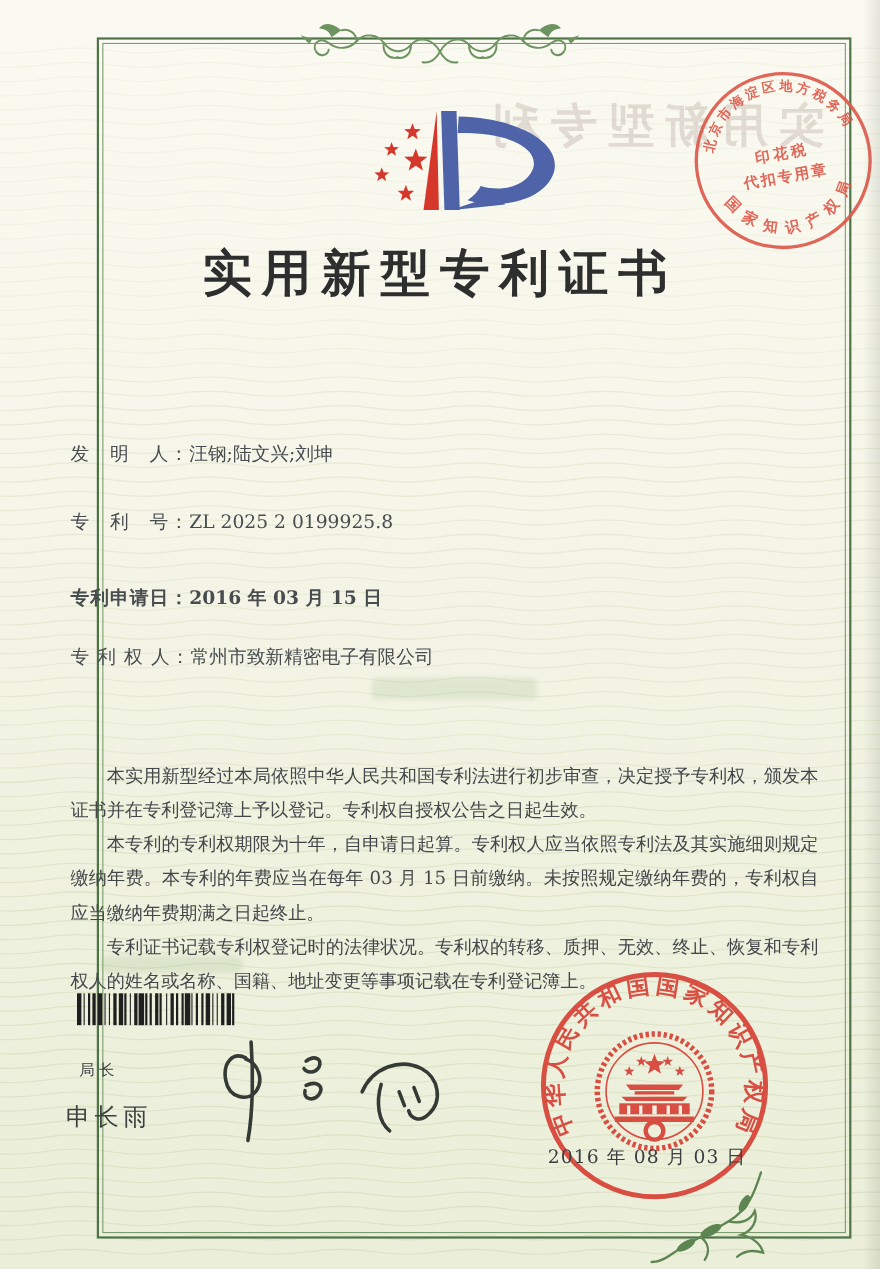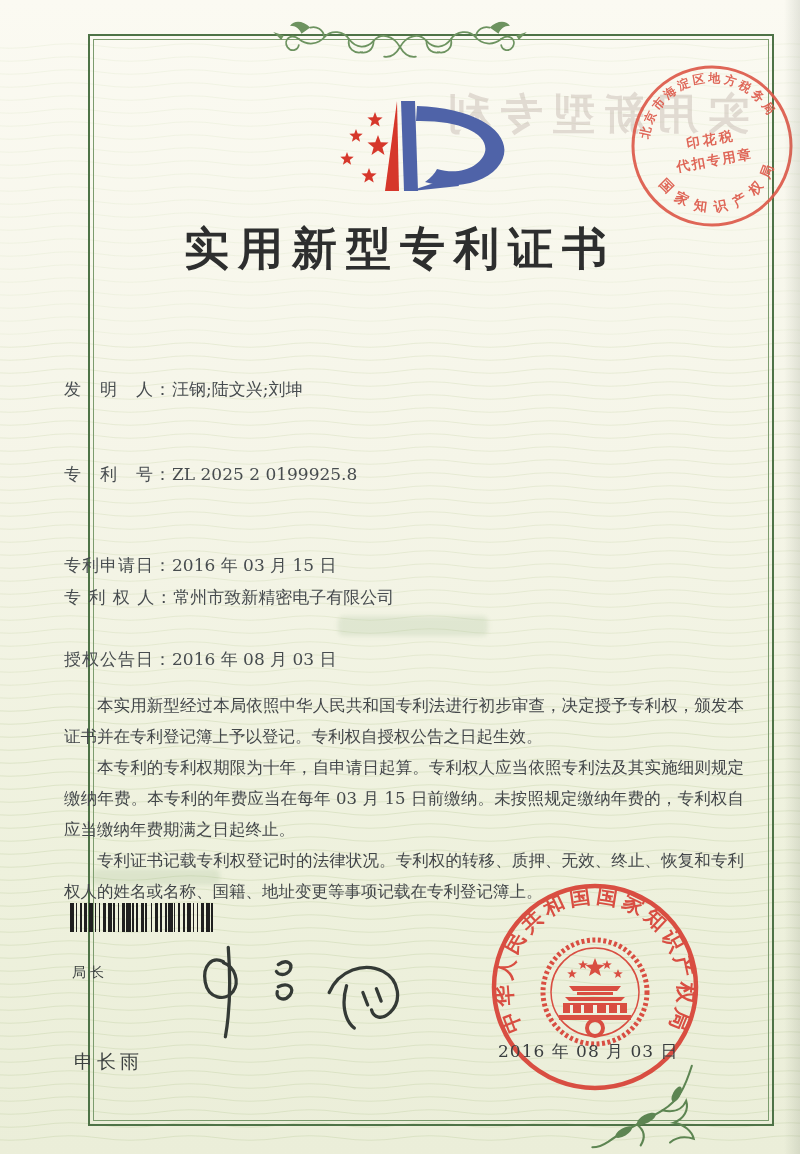--- a/index.html
+++ b/index.html
@@ -16,32 +16,32 @@
   
   .ghost{left:320px;top:86px;width:430px;font-size:42px;letter-spacing:10px;
     color:rgba(168,150,142,.30);transform:scaleX(-1);font-weight:600;white-space:nowrap;}
   .smudge{background:rgba(150,180,135,.20);filter:blur(2px);border-radius:6px;}
   
   .cert-no{left:56px;top:100px;font-size:17.5px;letter-spacing:3px;color:#5a6164;}
   .title{left:0;right:0;top:219px;text-align:center;font-size:45px;font-weight:600;
     letter-spacing:9px;color:#2d2e2e;}
   
   .field{left:64px;font-size:17px;color:#474c4f;white-space:nowrap;}
-  .f0{top:332px;} .f1{top:378px;} .f2{top:463px;} .f3{top:554px;} .f4{top:586px;} .f5{top:648px;}
+  .f0{top:332px;} .f1{top:401px;} .f2{top:463px;} .f3{top:532px;font-weight:bold;} .f4{top:586px;} .f5{top:648px;}
   .field .lbl{letter-spacing:1px;}
   
   .paras{left:64px;top:690px;width:680px;font-size:16.5px;line-height:31px;
     text-align:justify;color:#43474a;}
   .paras p{margin:0;text-indent:2em;}
   
   .barcode{left:70px;top:903px;width:245px;height:29px;display:flex;align-items:stretch;}
   .barcode div{background:#1f1f1f;}
   
   .signer-title{left:72px;top:964px;font-size:14px;letter-spacing:4px;color:#3c4140;}
-  .signer-name{left:74px;top:1001px;font-size:19px;letter-spacing:4px;color:#3c4140;margin-top:48px;}
+  .signer-name{left:60px;top:1001px;font-size:22px;letter-spacing:4px;color:#3c4140;}
   .sig-svg{left:185px;top:938px;}
   
   .issue-date{left:498px;top:1040px;font-size:17px;color:#3a3e40;letter-spacing:1px;}
   .footer{left:0;right:0;top:1096px;text-align:center;font-size:13px;
     letter-spacing:3px;color:#55624f;}
   .edge-right{right:0;top:0;bottom:0;width:16px;
     background:linear-gradient(to left,rgba(105,115,98,.16),rgba(0,0,0,0));}
 </style>
 </head>
 <body>
@@ -211,23 +211,20 @@
   </div>
   <div class="abs field f2">
     <span class="lbl">专　利　号：</span><span>ZL 2025 2 0199925.8</span>
   </div>
   <div class="abs field f3">
     <span class="lbl">专利申请日：</span><span>2016 年 03 月 15 日</span>
   </div>
   <div class="abs field f4">
     <span class="lbl">专 利 权 人：</span><span>常州市致新精密电子有限公司</span>
   </div>
-  <div class="abs field f5">
-    <span class="lbl">授权公告日：</span><span>2016 年 08 月 03 日</span>
-  </div>
 
   <div class="abs paras">
     <p>本实用新型经过本局依照中华人民共和国专利法进行初步审查，决定授予专利权，颁发本证书并在专利登记簿上予以登记。专利权自授权公告之日起生效。</p>
     <p>本专利的专利权期限为十年，自申请日起算。专利权人应当依照专利法及其实施细则规定缴纳年费。本专利的年费应当在每年 03 月 15 日前缴纳。未按照规定缴纳年费的，专利权自应当缴纳年费期满之日起终止。</p>
     <p>专利证书记载专利权登记时的法律状况。专利权的转移、质押、无效、终止、恢复和专利权人的姓名或名称、国籍、地址变更等事项记载在专利登记簿上。</p>
   </div>
 
   <div class="abs barcode">
       <div style="width: 4.35px;"></div>
       <div style="width: 1.45px; background: transparent;"></div>

